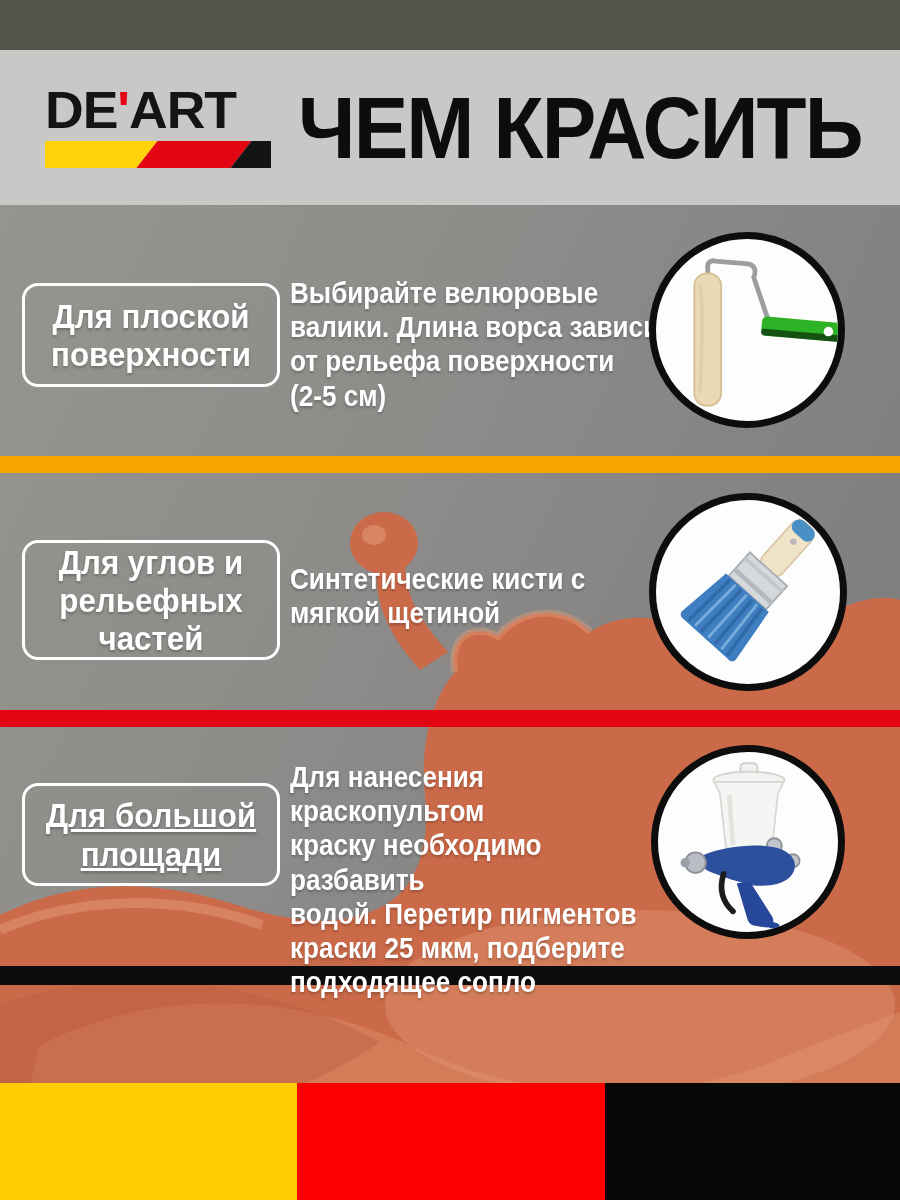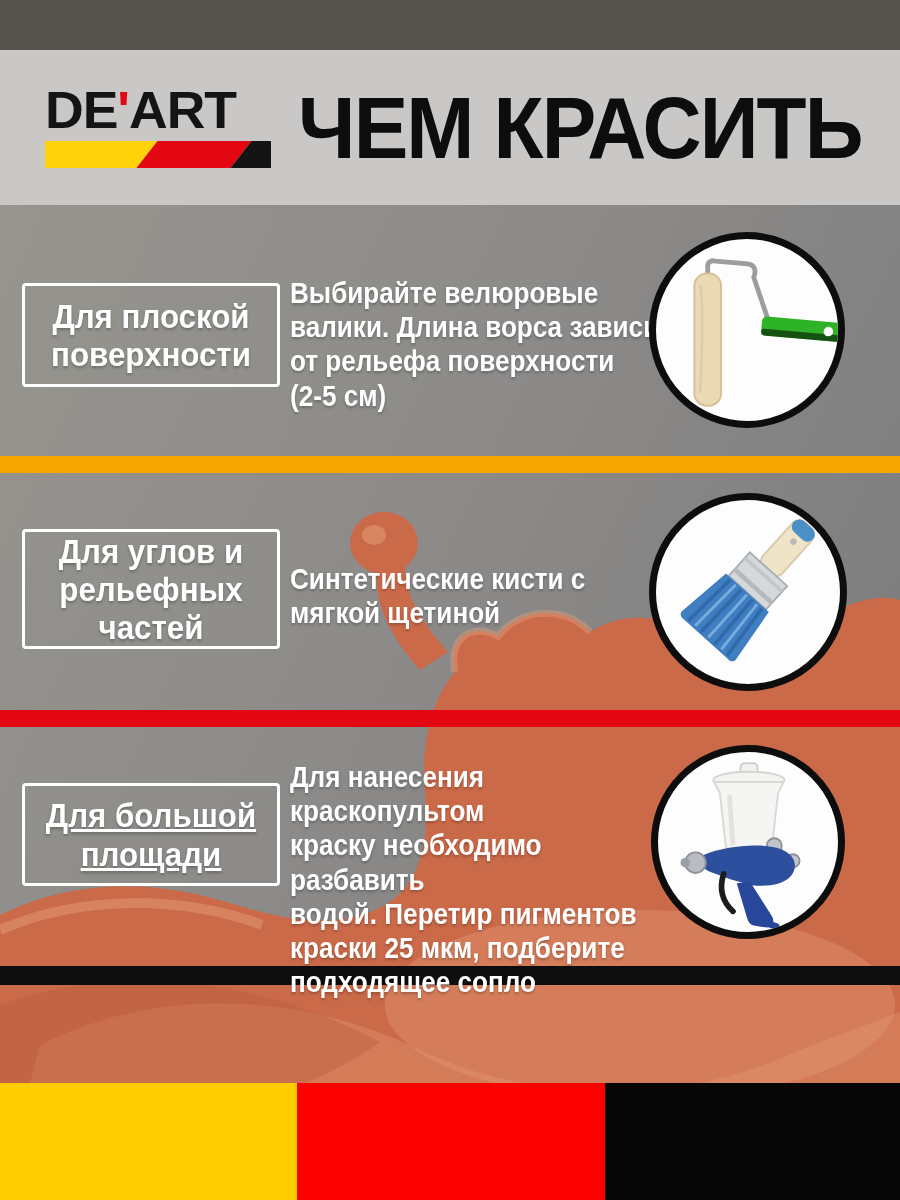--- a/index.html
+++ b/index.html
@@ -27,28 +27,28 @@
   }
   
   .splash{position:absolute;left:0;top:0;width:900px;height:1200px;z-index:1;}
   
   .stripe{position:absolute;left:0;width:900px;z-index:2;}
   .stripe-amber{top:456px;height:17px;background:var(--stripe-amber);}
   .stripe-red{top:710px;height:17px;background:var(--stripe-red);}
   .stripe-black{top:966px;height:19px;background:var(--stripe-black);}
   
   .label-box{
-    position:absolute;left:22px;width:252px;border:3px solid #fff;border-radius:4px;
+    position:absolute;left:22px;width:252px;border:3px solid #fff;border-radius:16px;
     color:#fff;display:flex;align-items:center;justify-content:center;text-align:center;
     font-weight:700;font-size:34px;line-height:1.12;white-space:pre-line;z-index:3;
     text-shadow:0 2px 3px rgba(0,0,0,.25);
   }
   .label-box .inner{transform:scaleX(.92);transform-origin:center center;width:100%;}
   .box-1{top:283px;height:98px;}
-  .box-2{top:529px;height:114px;}
+  .box-2{top:540px;height:114px;}
   .box-3{top:783px;height:97px;text-decoration:underline;}
   .desc{
     position:absolute;left:290px;width:440px;color:#fff;font-weight:700;font-size:30px;
     line-height:1.14;white-space:pre-line;transform:scaleX(.87);transform-origin:left top;
     z-index:3;text-shadow:0 2px 3px rgba(0,0,0,.25);
   }
   .desc-1{top:276px;}
   .desc-2{top:562px;}
   .desc-3{top:760px;}
   .circle{

